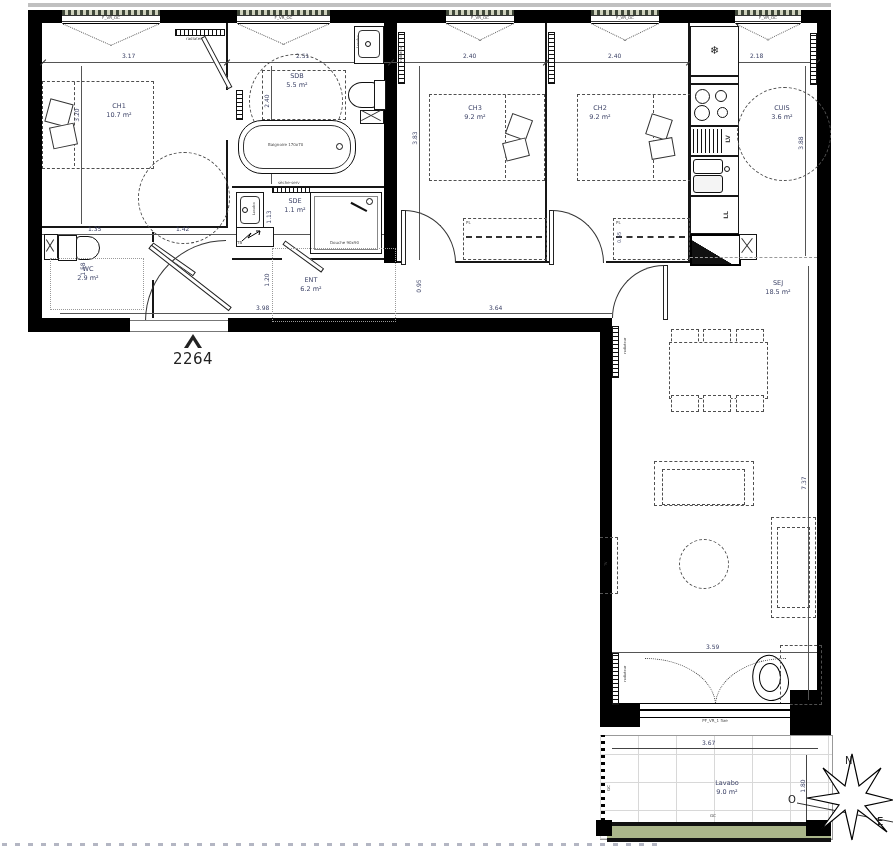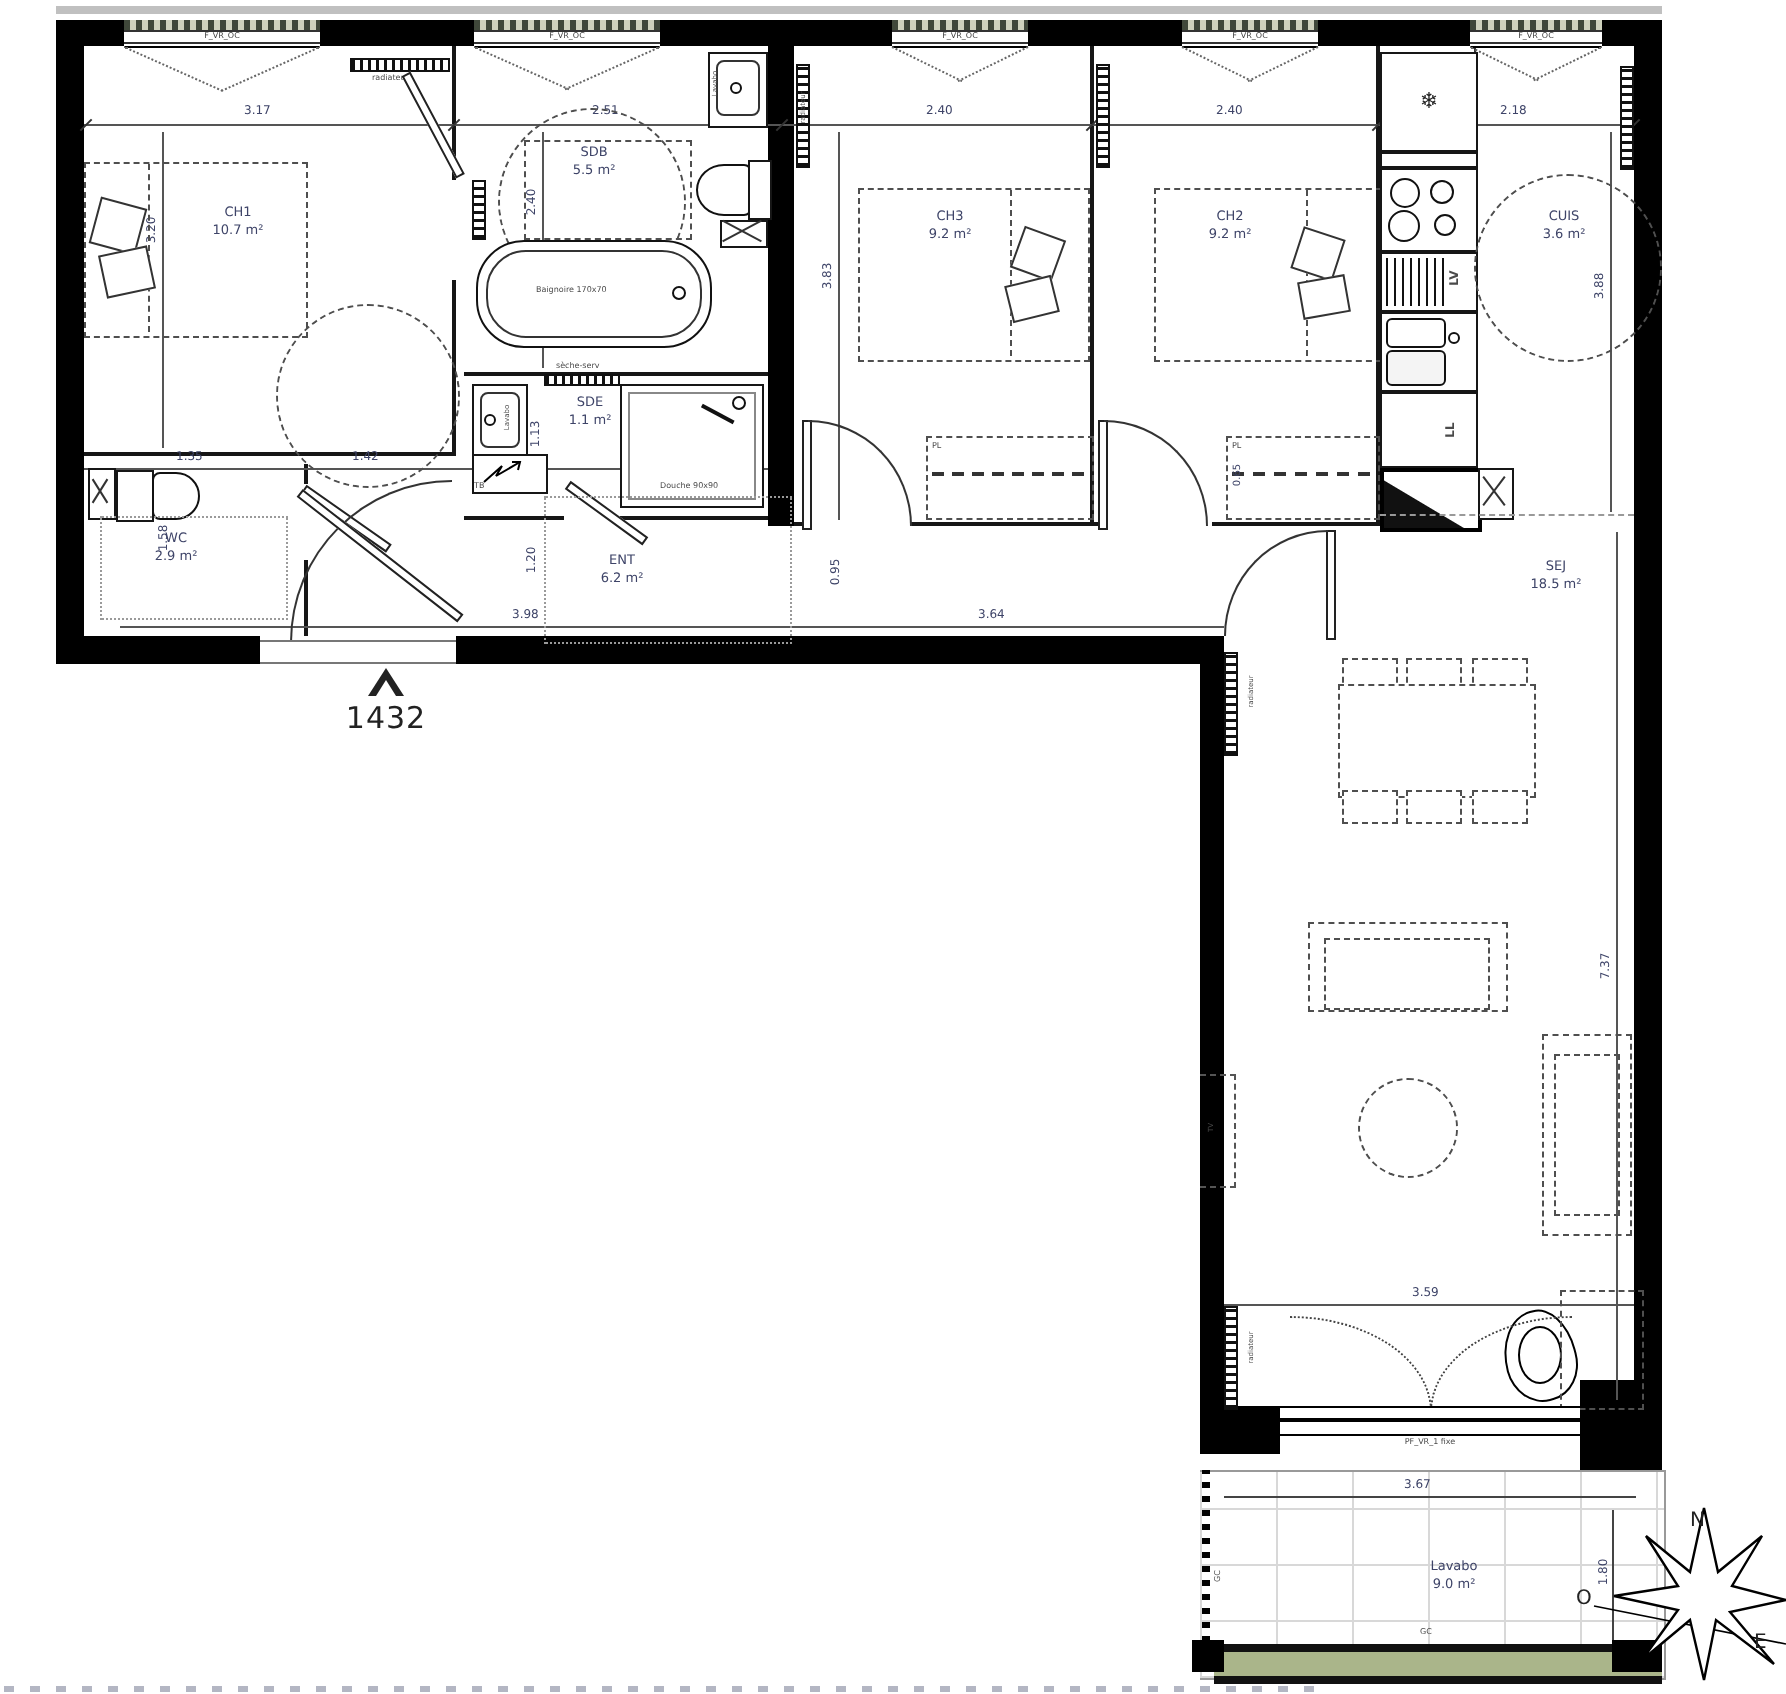--- a/index.html
+++ b/index.html
@@ -160,21 +160,21 @@
     <div>2.9 m²</div>
   </div>
   <div class="rl" style="left:281px;top:276px;width:60px;">
     <div>ENT</div>
     <div>6.2 m²</div>
   </div>
   <div class="rl" style="left:445px;top:104px;width:60px;">
     <div>CH3</div>
     <div>9.2 m²</div>
   </div>
-  <div class="rl" style="left:585px;top:104px;width:60px;">
+  <div class="rl" style="left:570px;top:104px;width:60px;">
     <div>CH2</div>
     <div>9.2 m²</div>
   </div>
   <div class="rl" style="left:752px;top:104px;width:60px;">
     <div>CUIS</div>
     <div>3.6 m²</div>
   </div>
   <div class="rl" style="left:748px;top:279px;width:60px;">
     <div>SEJ</div>
     <div>18.5 m²</div>
@@ -234,21 +234,21 @@
     </svg>
   </div>
   <div class="tiny" style="left:237px;top:241px;">TB</div>
   <div class="dot" style="left:272px;top:248px;width:122px;height:72px;"></div>
   <div class="arcTL" style="left:145px;top:240px;width:80px;height:80px;"></div>
   <div class="leaf" style="left:150px;top:244px;width:100px;transform:rotate(38deg);"></div>
   <div class="abs" style="left:130px;top:320px;width:98px;height:10px;background:#fff;border-top:1.5px solid #777;border-bottom:1.5px solid #777;"></div>
 
   <div class="abs" style="left:184px;top:334px;width:0;height:0;border-left:9px solid transparent;border-right:9px solid transparent;border-bottom:14px solid #222;"></div>
   <div class="abs" style="left:187.5px;top:339.5px;width:0;height:0;border-left:5.5px solid transparent;border-right:5.5px solid transparent;border-bottom:8.5px solid #fff;"></div>
-  <div class="abs" style="left:158px;top:350px;width:70px;text-align:center;font-size:15px;color:#222;letter-spacing:0.5px;">1432</div>
+  <div class="abs" style="left:158px;top:350px;width:70px;text-align:center;font-size:15px;color:#222;letter-spacing:0.5px;">2264</div>
 
   <div class="hatchv" style="left:398px;top:32px;width:5px;height:50px;"></div>
   <div class="tiny vrot" style="left:394px;top:52px;font-size:3.5px;">radiateur</div>
   <div class="dash" style="left:429px;top:94px;width:114px;height:85px;"></div>
   <div class="abs" style="left:505px;top:95px;width:0;height:83px;border-left:1px dashed #4f4f4f;"></div>
   <div class="chair" style="left:508px;top:116px;width:20px;height:20px;border-style:solid;border-color:#333;transform:rotate(20deg);"></div>
   <div class="chair" style="left:504px;top:140px;width:22px;height:17px;border-style:solid;border-color:#333;transform:rotate(-14deg);"></div>
   <div class="dash" style="left:463px;top:218px;width:82px;height:40px;"></div>
   <div class="abs" style="left:466px;top:236px;width:76px;height:0;border-top:2px dashed #333;"></div>
   <div class="tiny" style="left:466px;top:221px;">PL</div>

